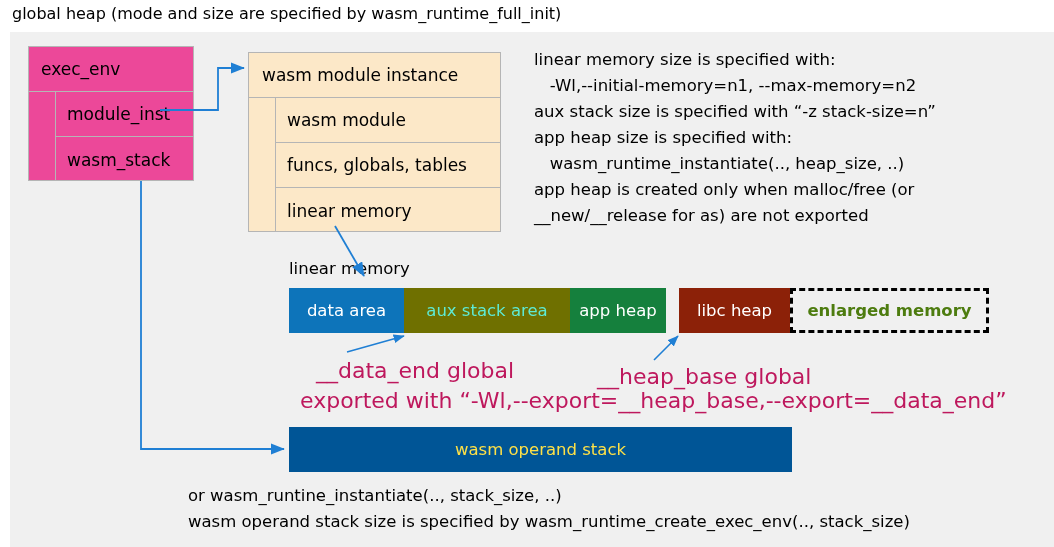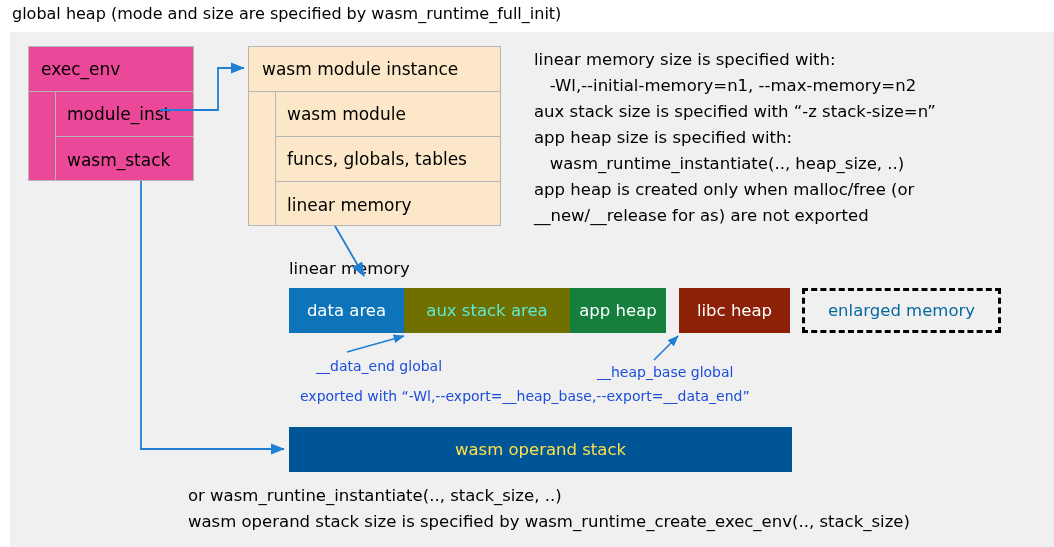--- a/index.html
+++ b/index.html
@@ -40,21 +40,21 @@
   .execenv .row{
     position:absolute;left:27px;right:0;height:45px;
     box-sizing:border-box;display:flex;align-items:center;padding-left:11px;
     font-size:17px;color:#000;
   }
   .execenv .row.r1{top:45px;border-bottom:1px solid #b5b5b5;}
   .execenv .row.r2{top:90px;}
 
   
   .wmi{
-    position:absolute;left:248px;top:46px;width:253px;height:180px;
+    position:absolute;left:248px;top:52px;width:253px;height:180px;
     border:1px solid #b5b5b5;background:#fce8c8;box-sizing:border-box;
   }
   .wmi .hdr{
     position:absolute;left:0;top:0;right:0;height:45px;
     border-bottom:1px solid #b5b5b5;box-sizing:border-box;
     display:flex;align-items:center;padding-left:13px;
     font-size:17px;color:#000;
   }
   .wmi .indent{
     position:absolute;left:0;top:45px;width:27px;bottom:0;
@@ -87,21 +87,21 @@
     position:absolute;top:0;height:45px;
     display:flex;align-items:center;justify-content:center;
     font-size:16.5px;color:#ffffff;box-sizing:border-box;
   }
   .seg.enlarged{
     border:3px dashed #000000;background:#f0f0f0;color:#1f3f8f;
   }
 
   
   .ann{
-    position:absolute;font-size:14px;color:#1d4ed8;white-space:pre;
+    position:absolute;font-size:22px;color:#be185d;white-space:pre;
   }
   .ann.data-end{left:316px;top:358px;}
   .ann.heap-base{left:597px;top:364px;}
   .ann.exported{left:300px;top:388px;}
 
   
   .opstack{
     position:absolute;left:289px;top:427px;width:503px;height:45px;
     background:#005596;
     display:flex;align-items:center;justify-content:center;
@@ -142,21 +142,21 @@
   </div>
 
   <div class="notes"><div>linear memory size is specified with:</div><div>   -Wl,--initial-memory=n1, --max-memory=n2</div><div>aux stack size is specified with “-z stack-size=n”</div><div>app heap size is specified with:</div><div>   wasm_runtime_instantiate(.., heap_size, ..)</div><div>app heap is created only when malloc/free (or</div><div>__new/__release for as) are not exported</div></div>
 
   <div class="lm-label">linear memory</div>
   <div class="membar">
       <div class="seg" style="left: 0px; width: 115px; background: rgb(13, 116, 186); color: rgb(255, 255, 255);">data area</div>
       <div class="seg" style="left: 115px; width: 166px; background: rgb(111, 112, 0); color: #5eead4;">aux stack area</div>
       <div class="seg" style="left: 281px; width: 96px; background: #15803d; color: rgb(255, 255, 255);">app heap</div>
       <div class="seg" style="left: 390px; width: 111px; background: rgb(140, 33, 8); color: rgb(255, 255, 255);">libc heap</div>
-      <div class="seg enlarged" style="left: 513px; width: 199px; color: #0369a1;">enlarged memory</div>
+      <div class="seg enlarged" style="left: 501px; width: 199px; color: #4d7c0f; font-weight: bold;">enlarged memory</div>
     </div>
 
   <div class="ann data-end">__data_end global</div>
   <div class="ann heap-base">__heap_base global</div>
   <div class="ann exported">exported with “-Wl,--export=__heap_base,--export=__data_end”</div>
 
   <div class="opstack" style="background: rgb(0, 85, 150);">wasm operand stack</div>
   <div class="bottom-note"><div>or wasm_runtine_instantiate(.., stack_size, ..)</div><div>wasm operand stack size is specified by wasm_runtime_create_exec_env(.., stack_size)</div></div>
 
   <svg class="overlay" viewBox="0 0 1054 547">

